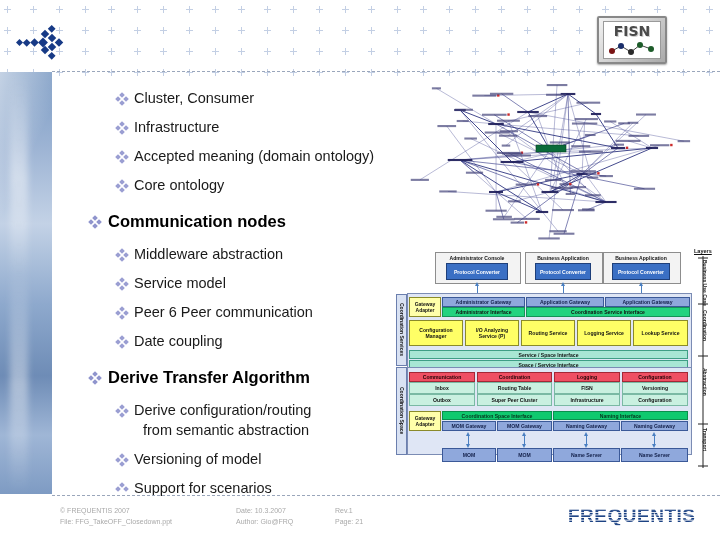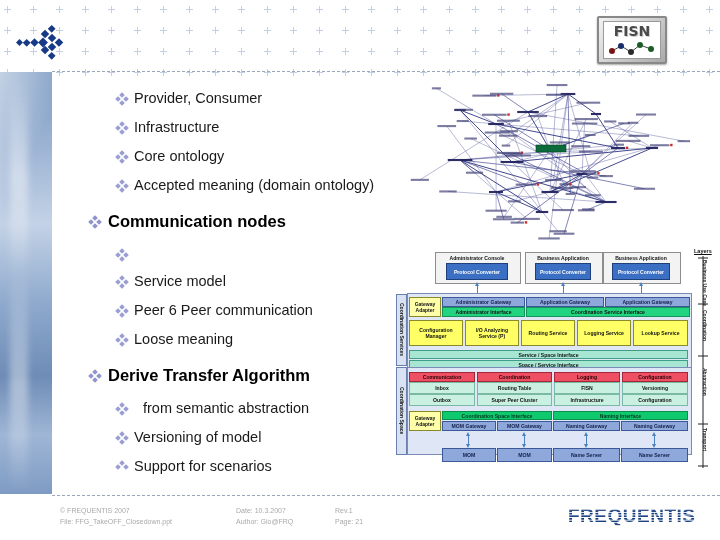--- a/index.html
+++ b/index.html
@@ -343,112 +343,114 @@
 
   <div id="content">
 
     <div class="bullet-row bullet-l2 gap-top">
       <span class="bglyph">
           <i class="d1"></i>
           <i class="d2"></i>
           <i class="d3"></i>
           <i class="d4"></i>
         </span>
-      <span class="btxt">Provider, Consumer</span>
+      <span class="btxt">Cluster, Consumer</span>
     </div>
     <div class="bullet-row bullet-l2 gap-top-sm">
       <span class="bglyph">
           <i class="d1"></i>
           <i class="d2"></i>
           <i class="d3"></i>
           <i class="d4"></i>
         </span>
       <span class="btxt">Infrastructure</span>
     </div>
     <div class="bullet-row bullet-l2 gap-top-sm">
       <span class="bglyph">
           <i class="d1"></i>
           <i class="d2"></i>
           <i class="d3"></i>
           <i class="d4"></i>
         </span>
+      <span class="btxt">Accepted meaning (domain ontology)</span>
+    </div>
+    <div class="bullet-row bullet-l2 gap-top-sm">
+      <span class="bglyph">
+          <i class="d1"></i>
+          <i class="d2"></i>
+          <i class="d3"></i>
+          <i class="d4"></i>
+        </span>
       <span class="btxt">Core ontology</span>
     </div>
+
+    <div class="bullet-row bullet-l1" style="margin-top:16px">
+      <span class="bglyph">
+          <i class="d1"></i>
+          <i class="d2"></i>
+          <i class="d3"></i>
+          <i class="d4"></i>
+        </span>
+      <span class="btxt">Communication nodes</span>
+    </div>
+    <div class="bullet-row bullet-l2 gap-top">
+      <span class="bglyph">
+          <i class="d1"></i>
+          <i class="d2"></i>
+          <i class="d3"></i>
+          <i class="d4"></i>
+        </span>
+      <span class="btxt">Middleware abstraction</span>
+    </div>
     <div class="bullet-row bullet-l2 gap-top-sm">
       <span class="bglyph">
           <i class="d1"></i>
           <i class="d2"></i>
           <i class="d3"></i>
           <i class="d4"></i>
         </span>
-      <span class="btxt">Accepted meaning (domain ontology)</span>
+      <span class="btxt">Service model</span>
+    </div>
+    <div class="bullet-row bullet-l2 gap-top-sm">
+      <span class="bglyph">
+          <i class="d1"></i>
+          <i class="d2"></i>
+          <i class="d3"></i>
+          <i class="d4"></i>
+        </span>
+      <span class="btxt">Peer 6 Peer communication</span>
+    </div>
+    <div class="bullet-row bullet-l2 gap-top-sm">
+      <span class="bglyph">
+          <i class="d1"></i>
+          <i class="d2"></i>
+          <i class="d3"></i>
+          <i class="d4"></i>
+        </span>
+      <span class="btxt">Date coupling</span>
     </div>
 
     <div class="bullet-row bullet-l1" style="margin-top:16px">
       <span class="bglyph">
           <i class="d1"></i>
           <i class="d2"></i>
           <i class="d3"></i>
           <i class="d4"></i>
         </span>
-      <span class="btxt">Communication nodes</span>
+      <span class="btxt">Derive Transfer Algorithm</span>
     </div>
     <div class="bullet-row bullet-l2 gap-top">
       <span class="bglyph">
           <i class="d1"></i>
           <i class="d2"></i>
           <i class="d3"></i>
           <i class="d4"></i>
         </span>
-    </div>
-    <div class="bullet-row bullet-l2 gap-top-sm">
-      <span class="bglyph">
-          <i class="d1"></i>
-          <i class="d2"></i>
-          <i class="d3"></i>
-          <i class="d4"></i>
-        </span>
-      <span class="btxt">Service model</span>
-    </div>
-    <div class="bullet-row bullet-l2 gap-top-sm">
-      <span class="bglyph">
-          <i class="d1"></i>
-          <i class="d2"></i>
-          <i class="d3"></i>
-          <i class="d4"></i>
-        </span>
-      <span class="btxt">Peer 6 Peer communication</span>
-    </div>
-    <div class="bullet-row bullet-l2 gap-top-sm">
-      <span class="bglyph">
-          <i class="d1"></i>
-          <i class="d2"></i>
-          <i class="d3"></i>
-          <i class="d4"></i>
-        </span>
-      <span class="btxt">Loose meaning</span>
-    </div>
-
-    <div class="bullet-row bullet-l1" style="margin-top:16px">
-      <span class="bglyph">
-          <i class="d1"></i>
-          <i class="d2"></i>
-          <i class="d3"></i>
-          <i class="d4"></i>
-        </span>
-      <span class="btxt">Derive Transfer Algorithm</span>
-    </div>
-    <div class="bullet-row bullet-l2 gap-top">
-      <span class="bglyph">
-          <i class="d1"></i>
-          <i class="d2"></i>
-          <i class="d3"></i>
-          <i class="d4"></i>
-        </span>
       <span class="btxt">
+        <span>Derive configuration/routing</span>
         <span class="cont">from semantic abstraction</span>
       </span>
     </div>
     <div class="bullet-row bullet-l2 gap-top-sm">
       <span class="bglyph">
           <i class="d1"></i>
           <i class="d2"></i>
           <i class="d3"></i>
           <i class="d4"></i>
         </span>

